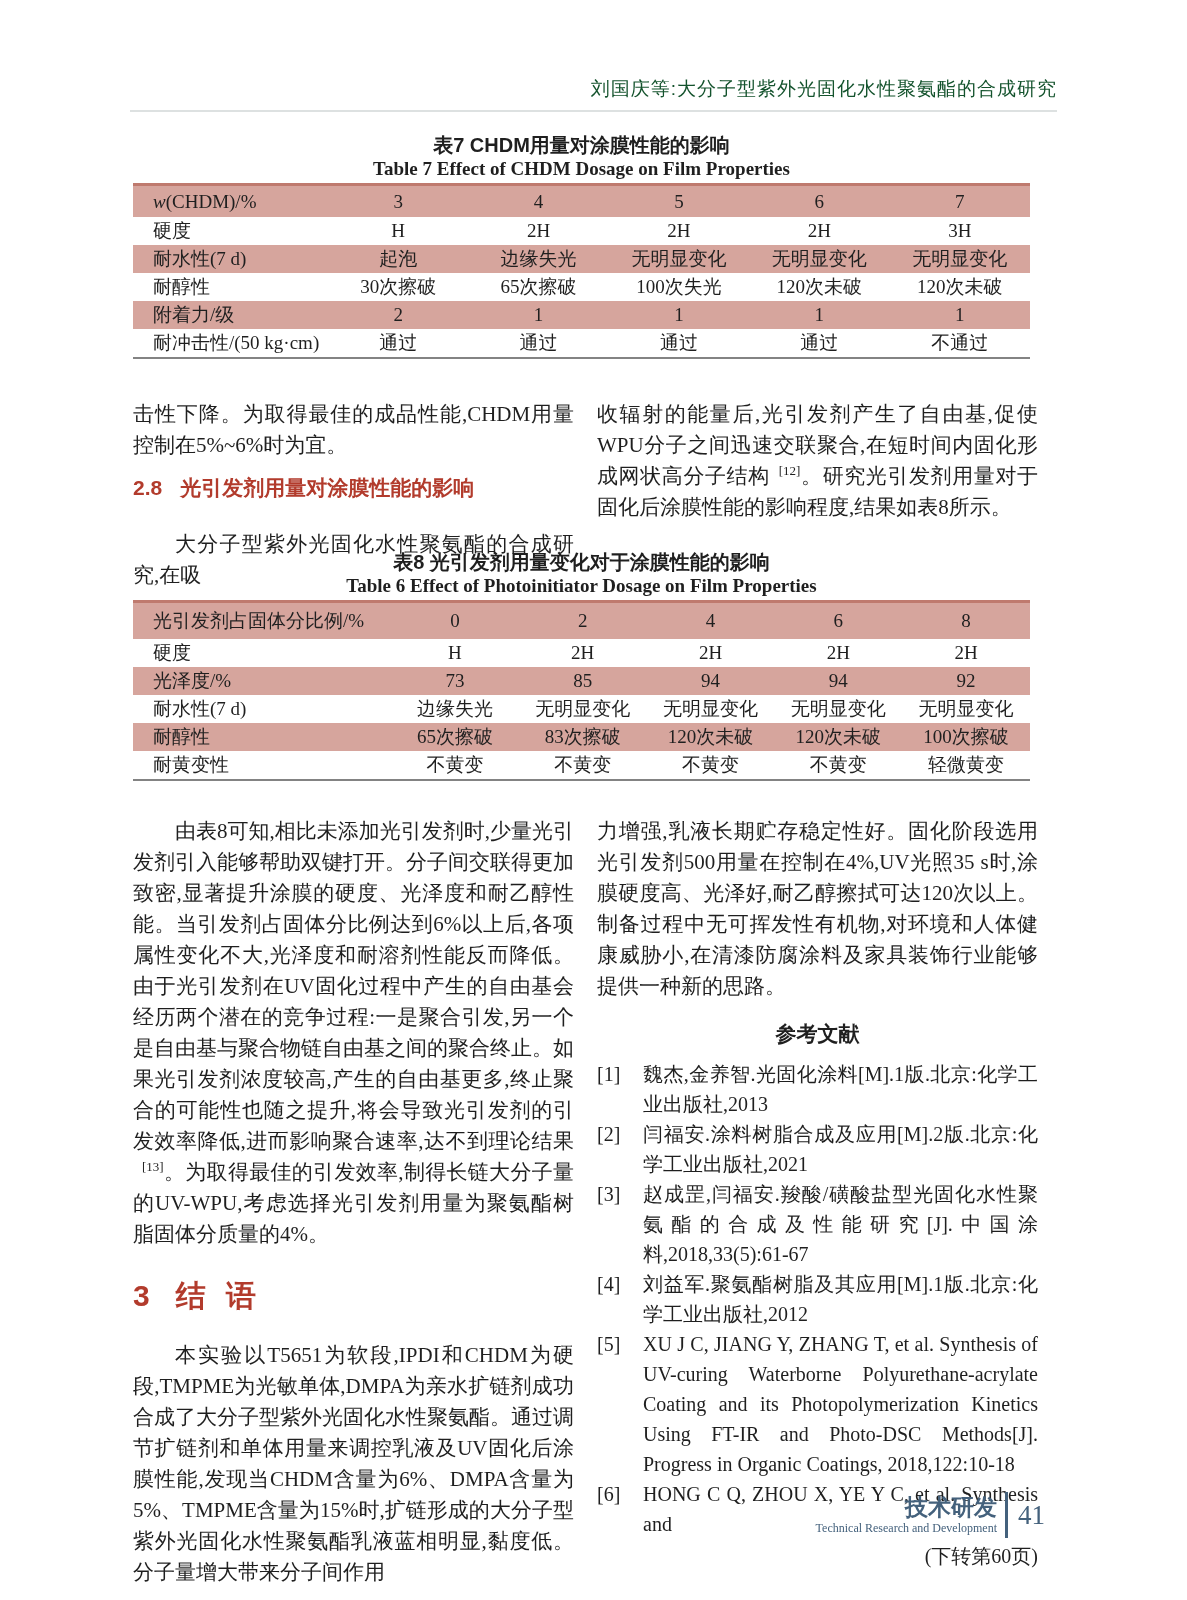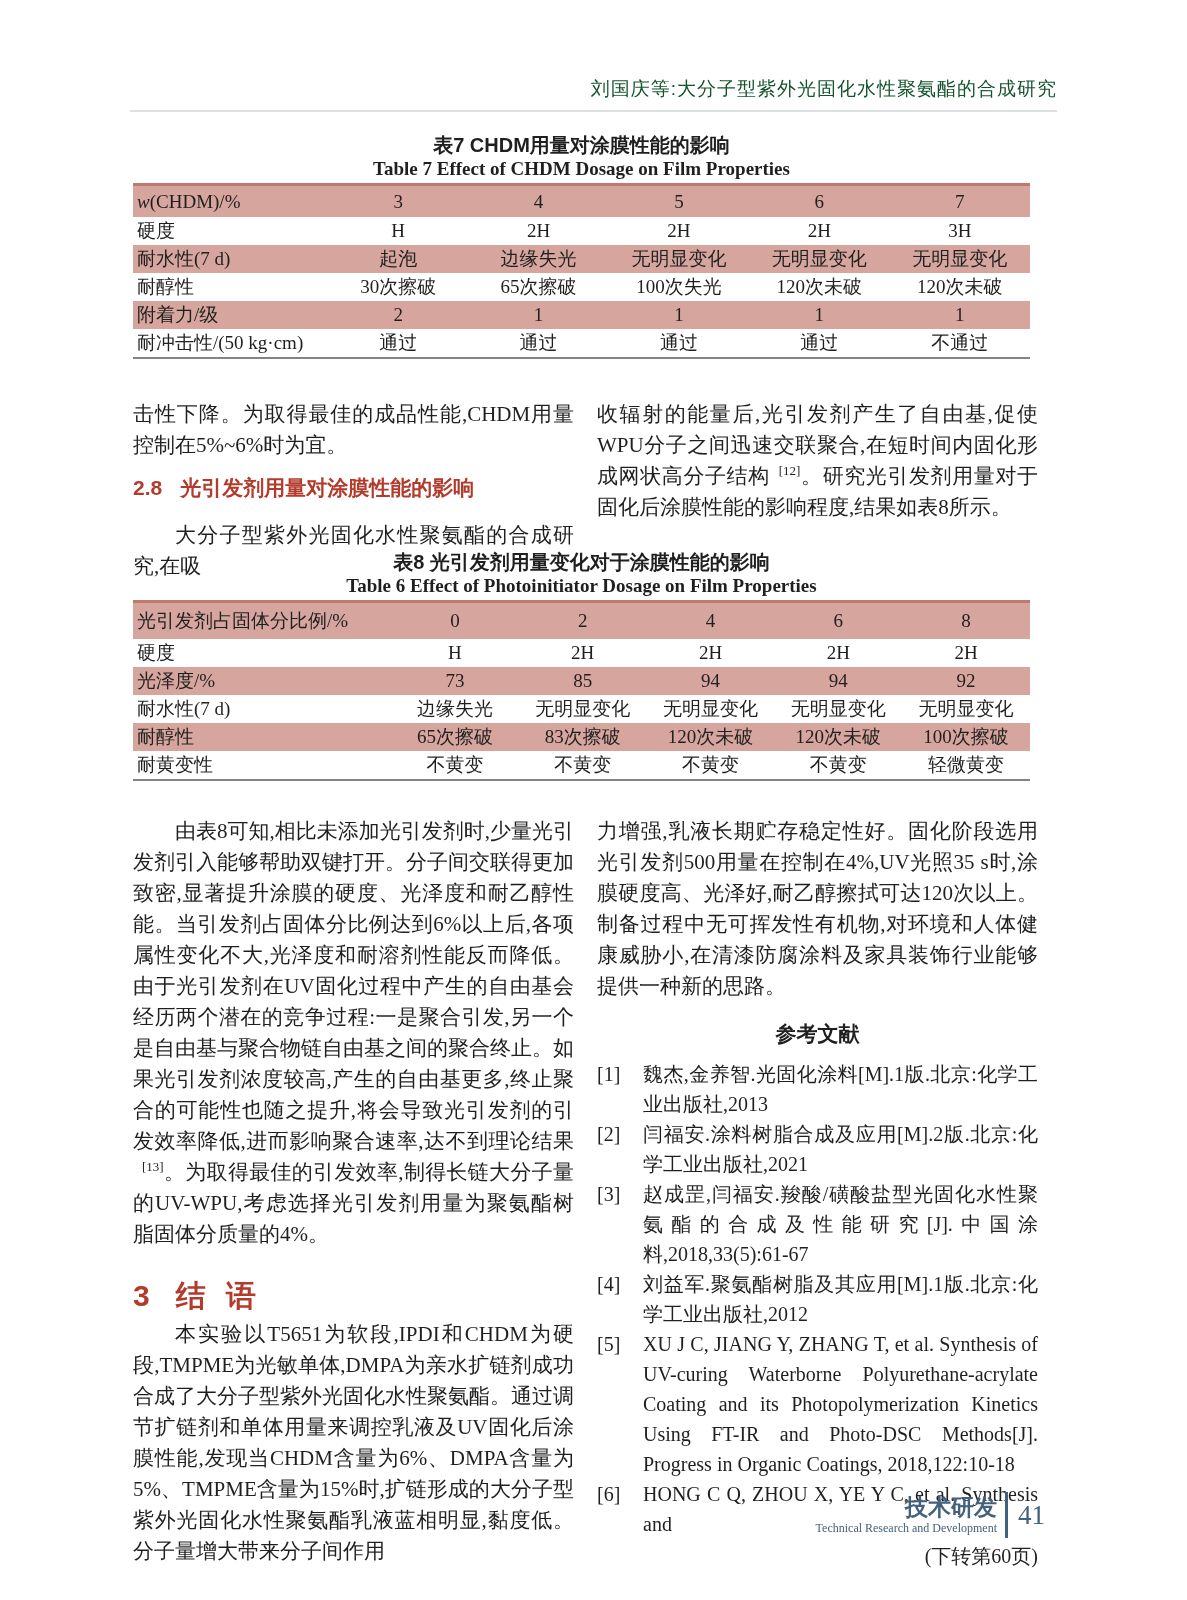--- a/index.html
+++ b/index.html
@@ -25,44 +25,44 @@
   #t7-cap-zh { top:132px; }  #t7-cap-en { top:158px; }
   #t8-cap-zh { top:549px; }  #t8-cap-en { top:575px; }
   
   .data-table {
     position:absolute; left:133px; width:897px;
     border-collapse:collapse; table-layout:fixed; font-size:19px;
     border-top:3px solid #bf7a6e; border-bottom:2px solid #838383;
   }
   #table7 { top:183px; } #table8 { top:600px; }
   .data-table td { text-align:center; padding:0 4px; height:28px; color:#1f1f1f; }
-  .data-table td:first-child { text-align:left; padding-left:4px; }
+  .data-table td:first-child { text-align:left; padding-left:20px; }
   .data-table tr:nth-child(odd) td { background:#d6a59d; }
   #table7 tr:first-child td { height:31px; }
   #table8 tr:first-child td { height:36px; }
   #table7 col.c1 { width:195px; }
   #table8 col.c1 { width:258px; }
   
   .col { position:absolute; width:441px; font-size:21px; line-height:31px;
          text-align:justify; }
   #col-left-1  { left:133px; top:399px; }
   #col-right-1 { left:597px; top:399px; }
   #col-left-2  { left:133px; top:816px; }
   #col-right-2 { left:597px; top:816px; }
   .col p { margin:0; }
   .indent { text-indent:2em; }
   sup { font-size:0.62em; line-height:0;padding-left:9px; }
   
   .h-sub {
-    margin:11px 0 17px; color:#b23b2c; font-weight:bold; font-size:21px;
+    margin:11px 0 26px; color:#b23b2c; font-weight:bold; font-size:21px;
     font-family:"Liberation Sans","DejaVu Sans",sans-serif;
   }
   .h-sub .h-num { margin-right:18px; }
   .h-main {
-    margin:30px 0 8px; color:#b23b2c; font-weight:bold; font-size:30px;
+    margin:30px 0 29px; color:#b23b2c; font-weight:bold; font-size:30px;
     font-family:"Liberation Sans","DejaVu Sans",sans-serif; letter-spacing:6px;
   }
   .h-main .h-num { margin-right:26px; letter-spacing:0; }
   
   .ref-heading {
     margin:16px 0 10px; text-align:center; font-weight:bold; font-size:21px;
     font-family:"Liberation Sans","DejaVu Sans",sans-serif;
   }
   .ref-list { font-size:20px; line-height:30px; }
   .ref-item { display:flex; }

